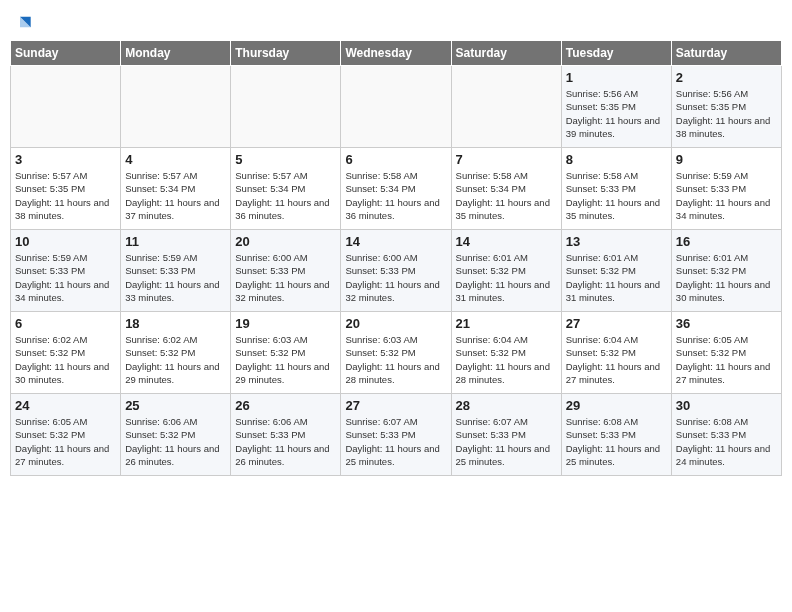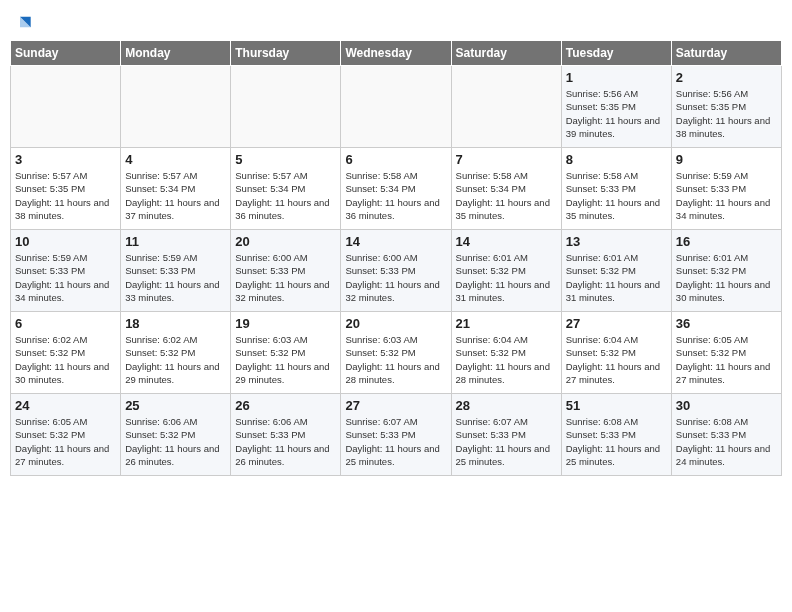--- a/index.html
+++ b/index.html
@@ -309,21 +309,21 @@
 Sunset: 5:33 PM
 Daylight: 11 hours and 25 minutes.</div>
         </td>
         <td>
           <span class="day-number">28</span>
           <div class="day-info" style="white-space: pre-line;">Sunrise: 6:07 AM
 Sunset: 5:33 PM
 Daylight: 11 hours and 25 minutes.</div>
         </td>
         <td>
-          <span class="day-number">51</span>
+          <span class="day-number">29</span>
           <div class="day-info" style="white-space: pre-line;">Sunrise: 6:08 AM
 Sunset: 5:33 PM
 Daylight: 11 hours and 25 minutes.</div>
         </td>
         <td>
           <span class="day-number">30</span>
           <div class="day-info" style="white-space: pre-line;">Sunrise: 6:08 AM
 Sunset: 5:33 PM
 Daylight: 11 hours and 24 minutes.</div>
         </td>

